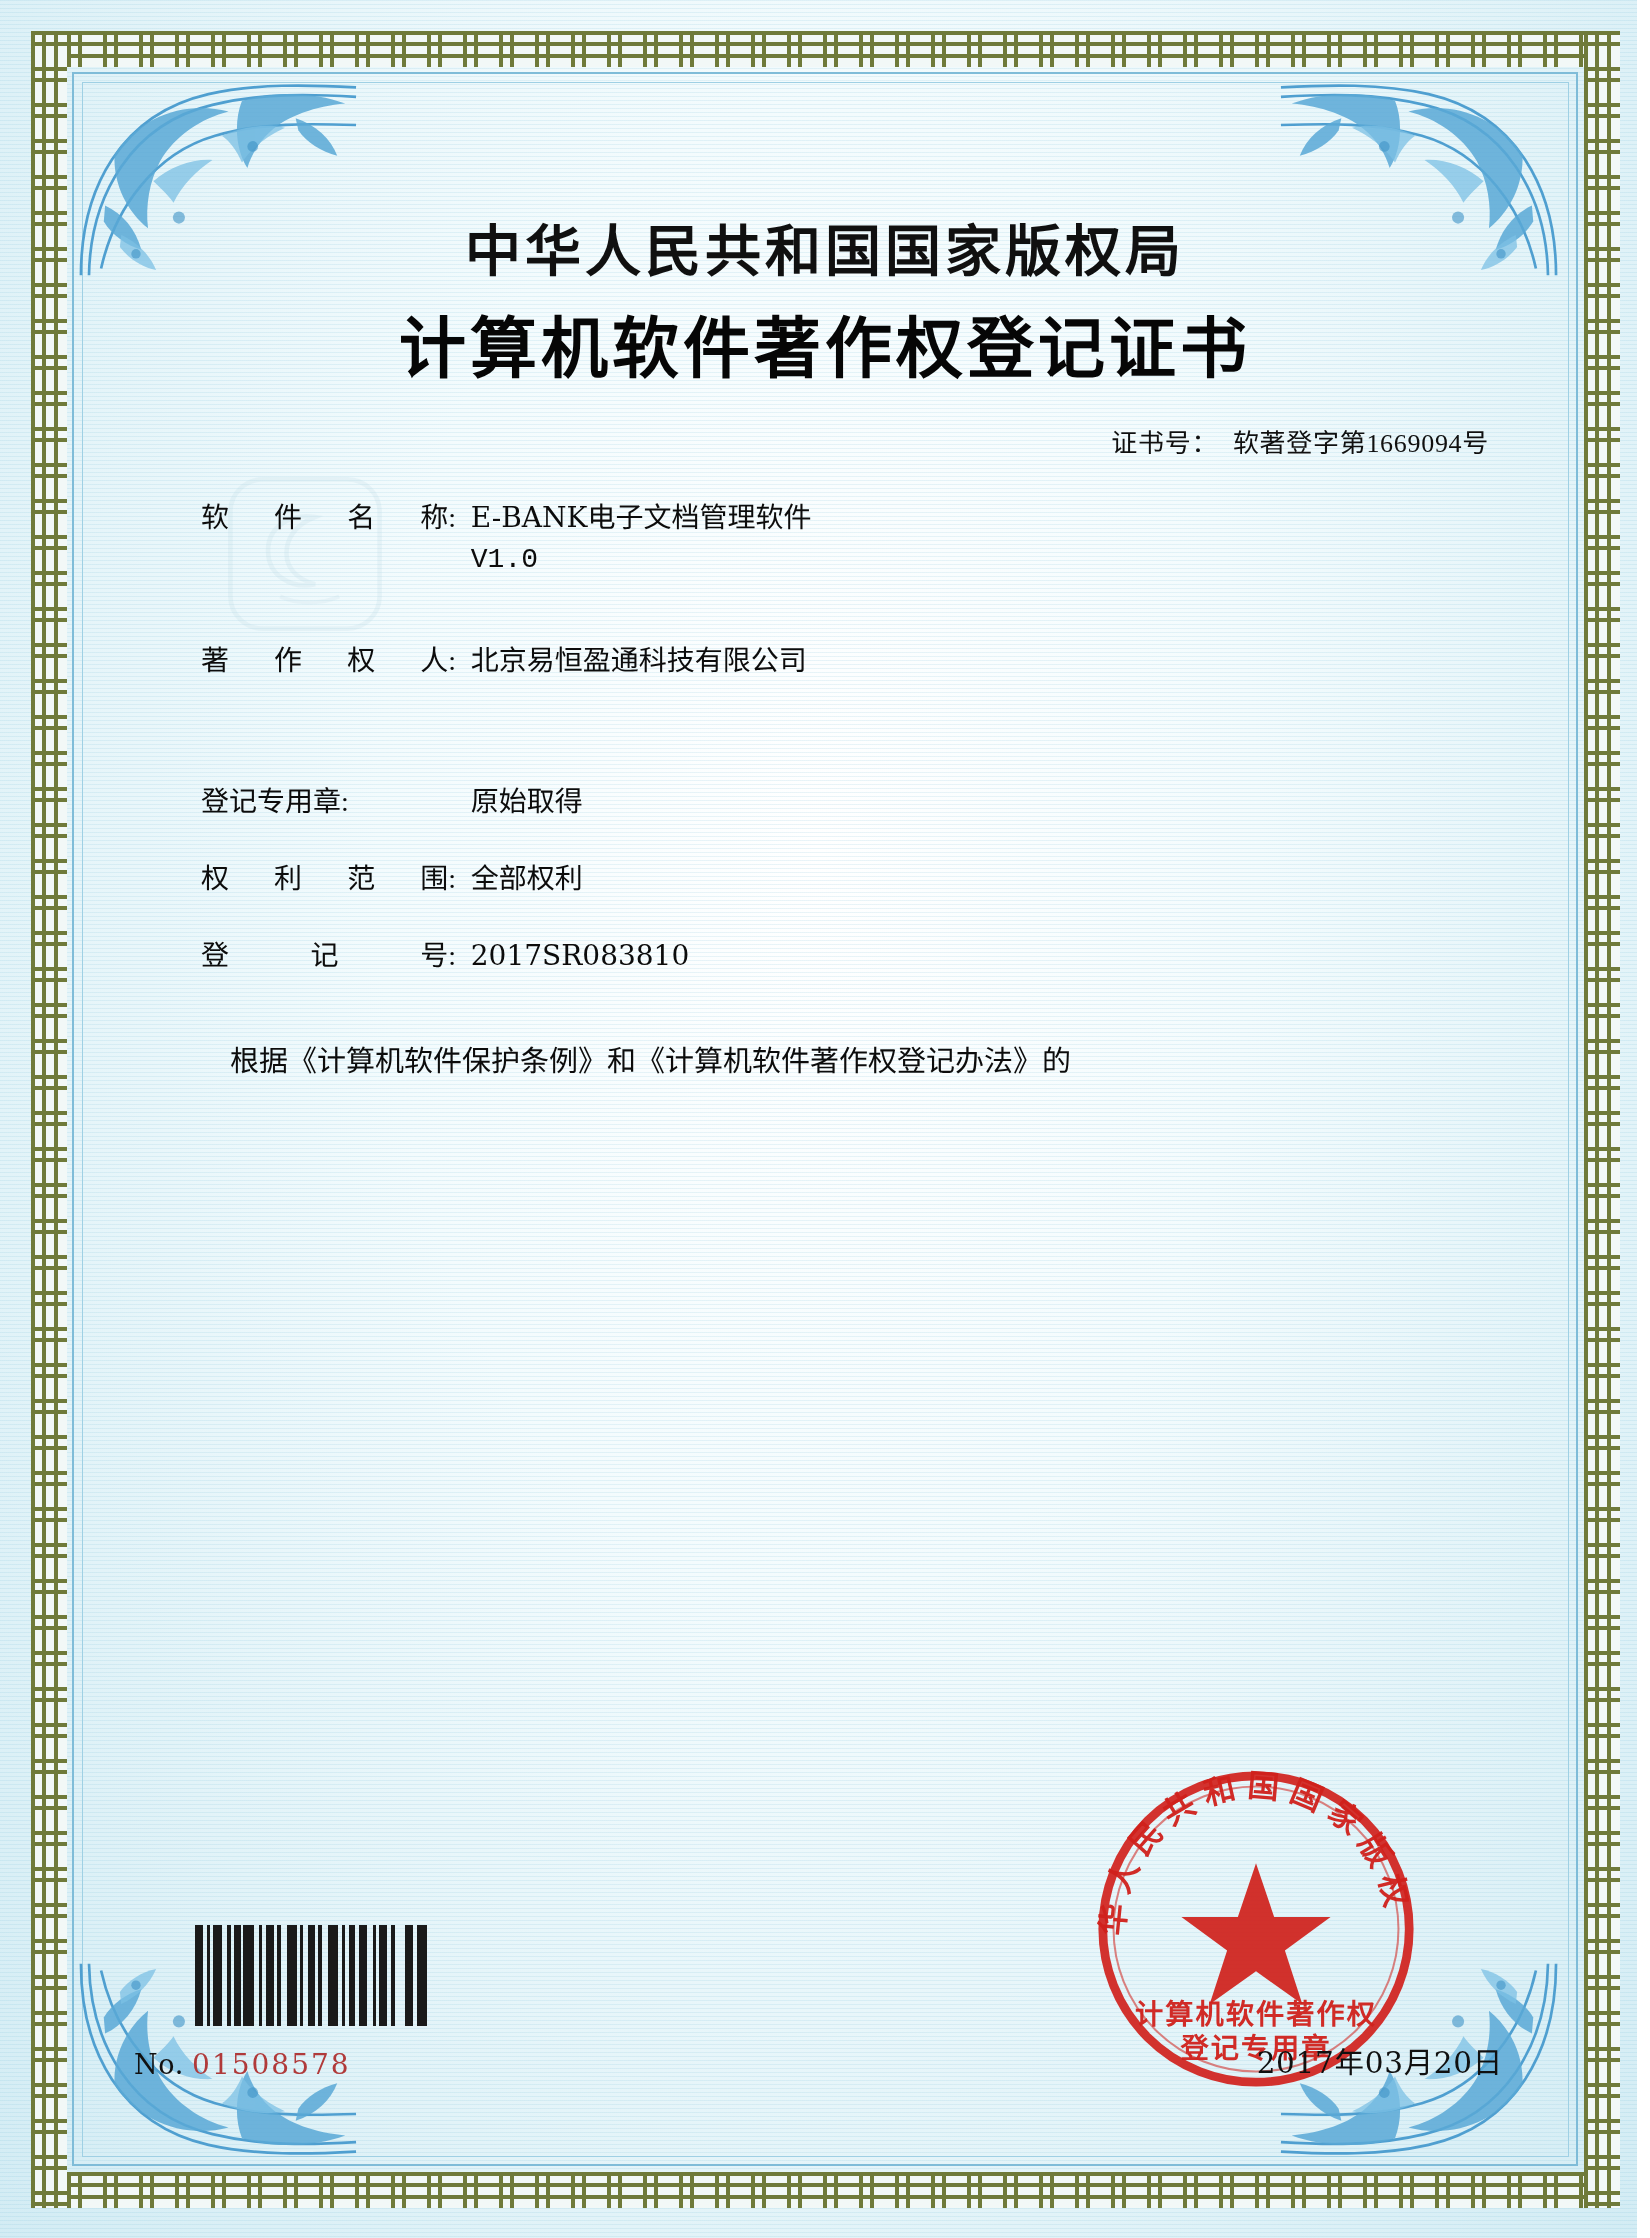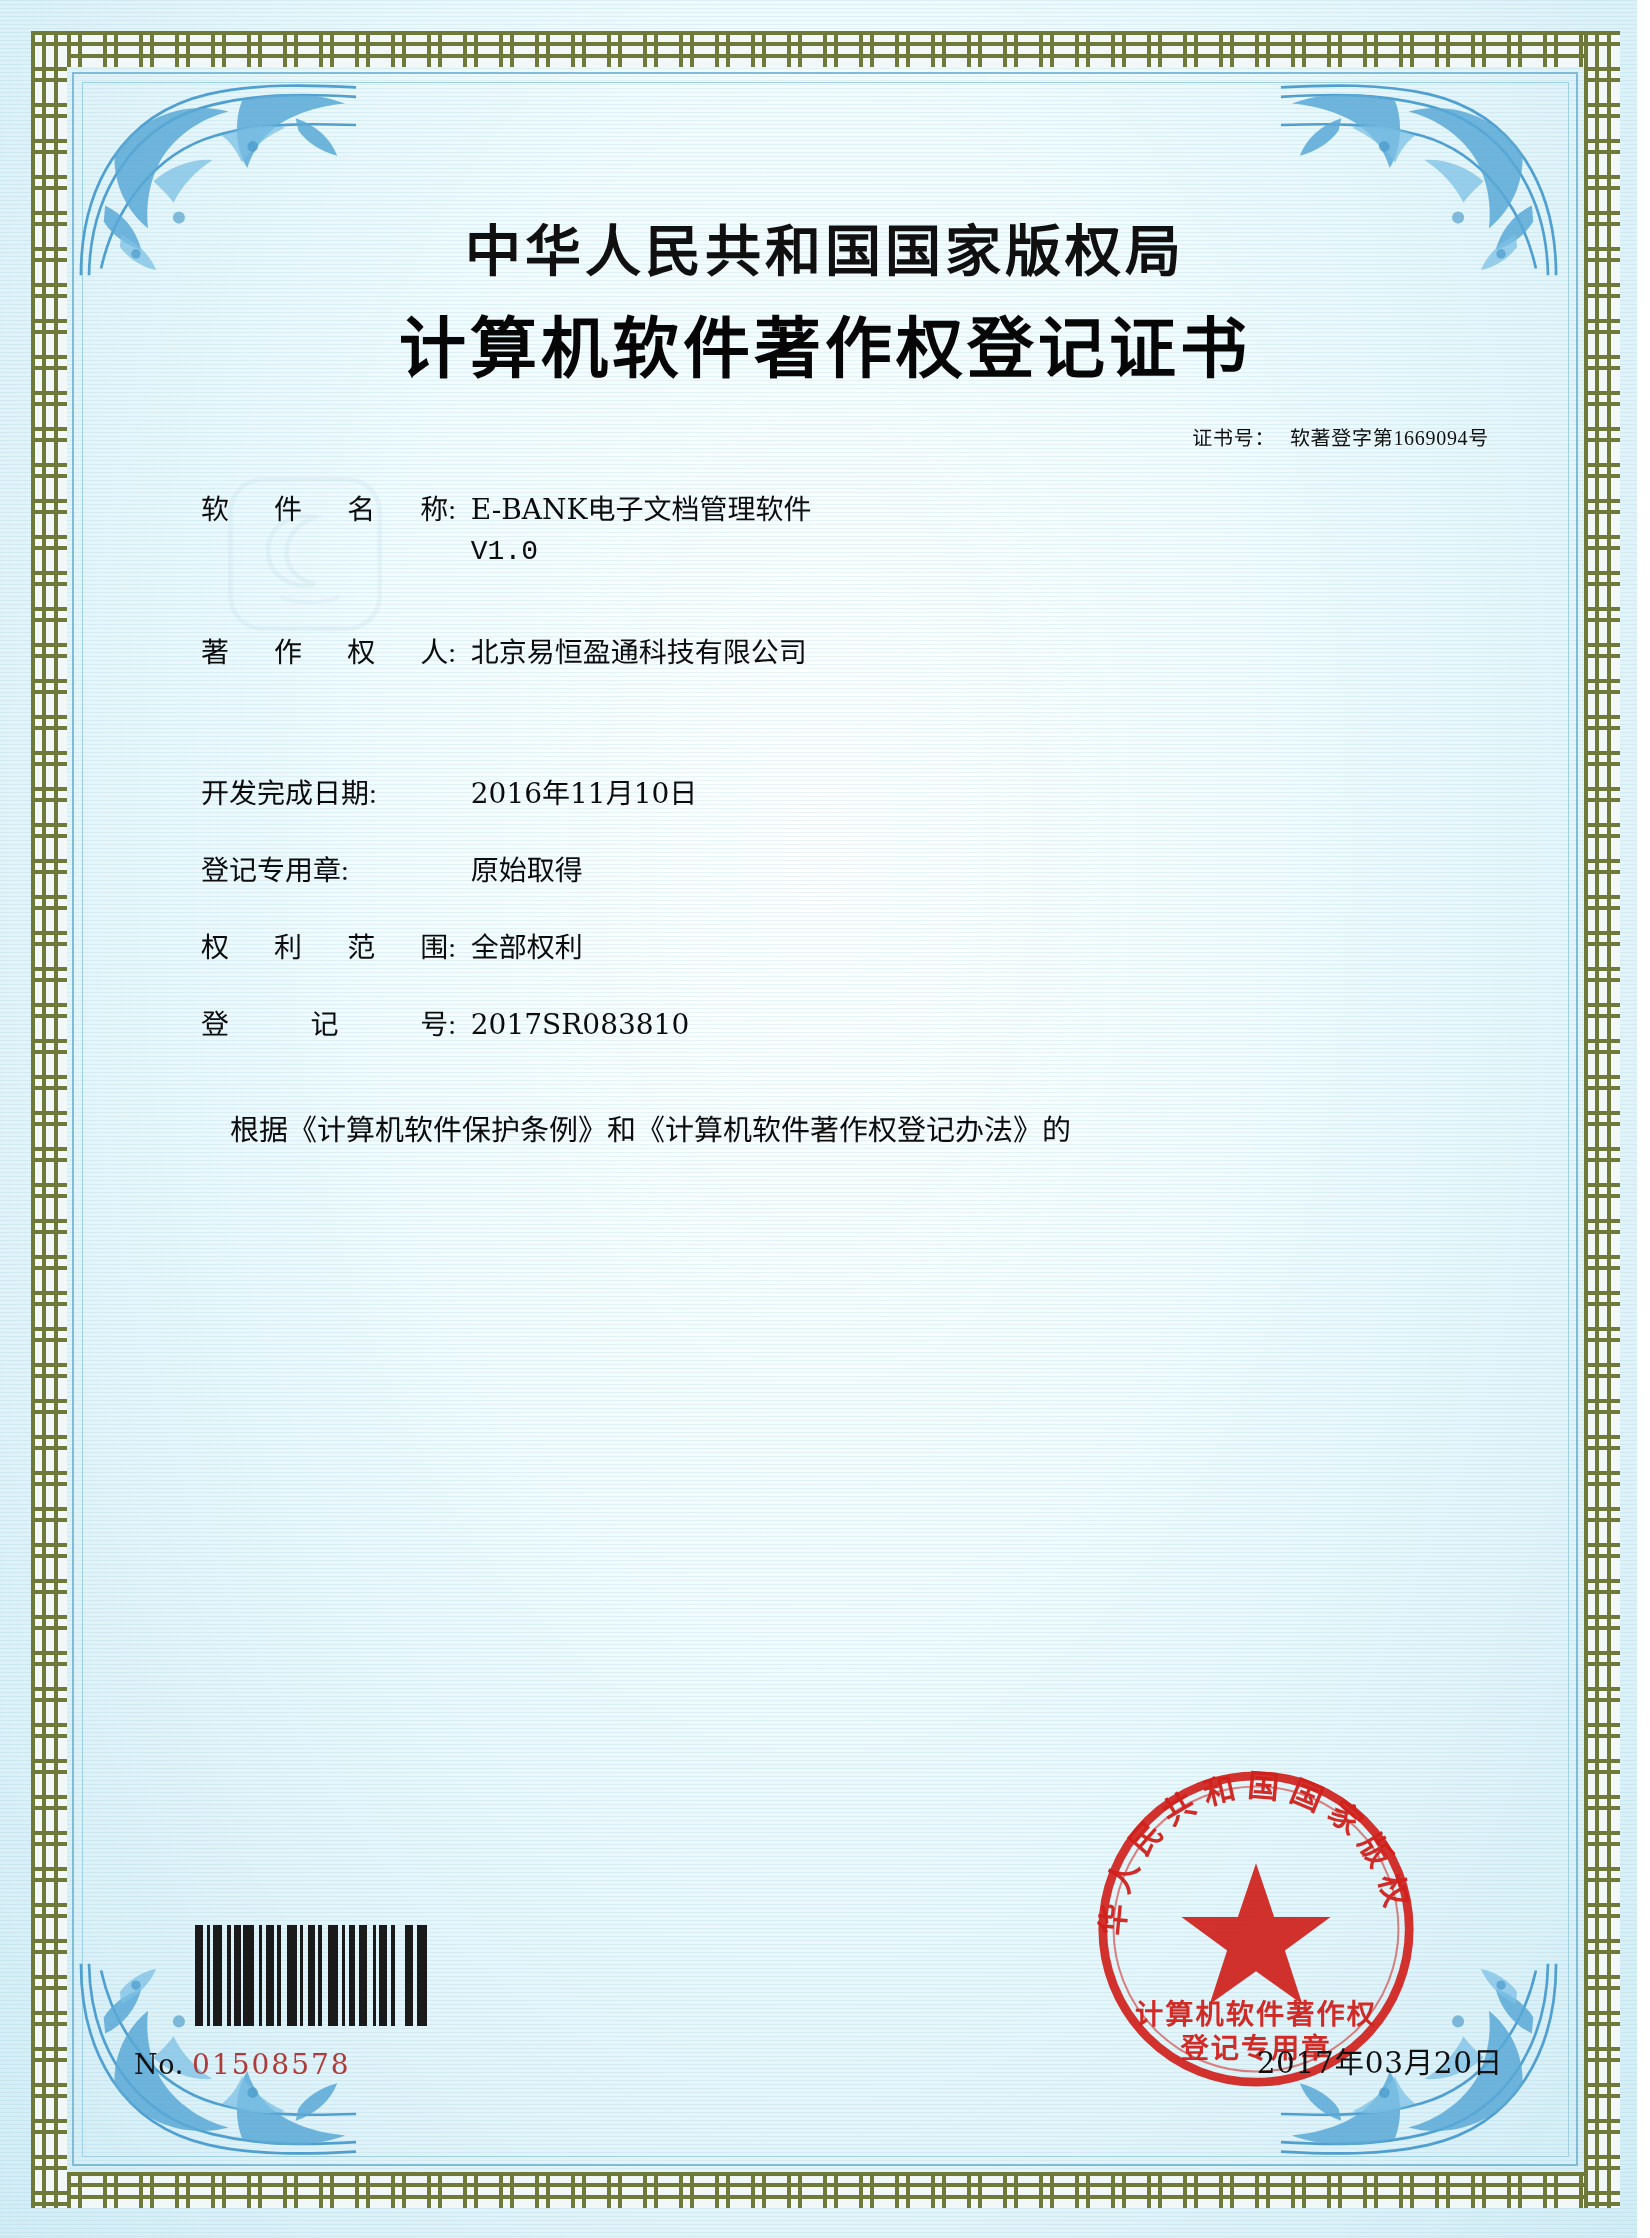--- a/index.html
+++ b/index.html
@@ -151,21 +151,21 @@
     letter-spacing: 4px;
     color: #060606;
     margin: 4px;
     line-height: 1.1;
   }
 
   .cert-no-row {
     margin-top: 36px;
     text-align: right;
     padding-right: 27px;
-    font-size: 20px;
+    font-size: 26px;
     color: #101010;
     letter-spacing: 0.7px;
   }
   .cert-no-row .cert-no-label { margin-right: 14.8px; }
 
   .fields {
     margin-top: 38px;
     padding-left: 67px;
   }
   .field-row {
@@ -432,24 +432,20 @@
           <span>著</span>
           <span>作</span>
           <span>权</span>
           <span>人:</span>
         </div>
         <div class="field-value">北京易恒盈通科技有限公司</div>
       </div>
 
       <div class="gap-lg"></div>
 
-      <div class="field-row tight">
-        <div class="field-label">开发完成日期:</div>
-        <div class="field-value">2016年11月10日</div>
-      </div>
 
 
       <div class="field-row tight">
         <div class="field-label">登记专用章:</div>
         <div class="field-value">原始取得</div>
       </div>
 
       <div class="field-row tight">
         <div class="field-label spaced">
           <span>权</span>

